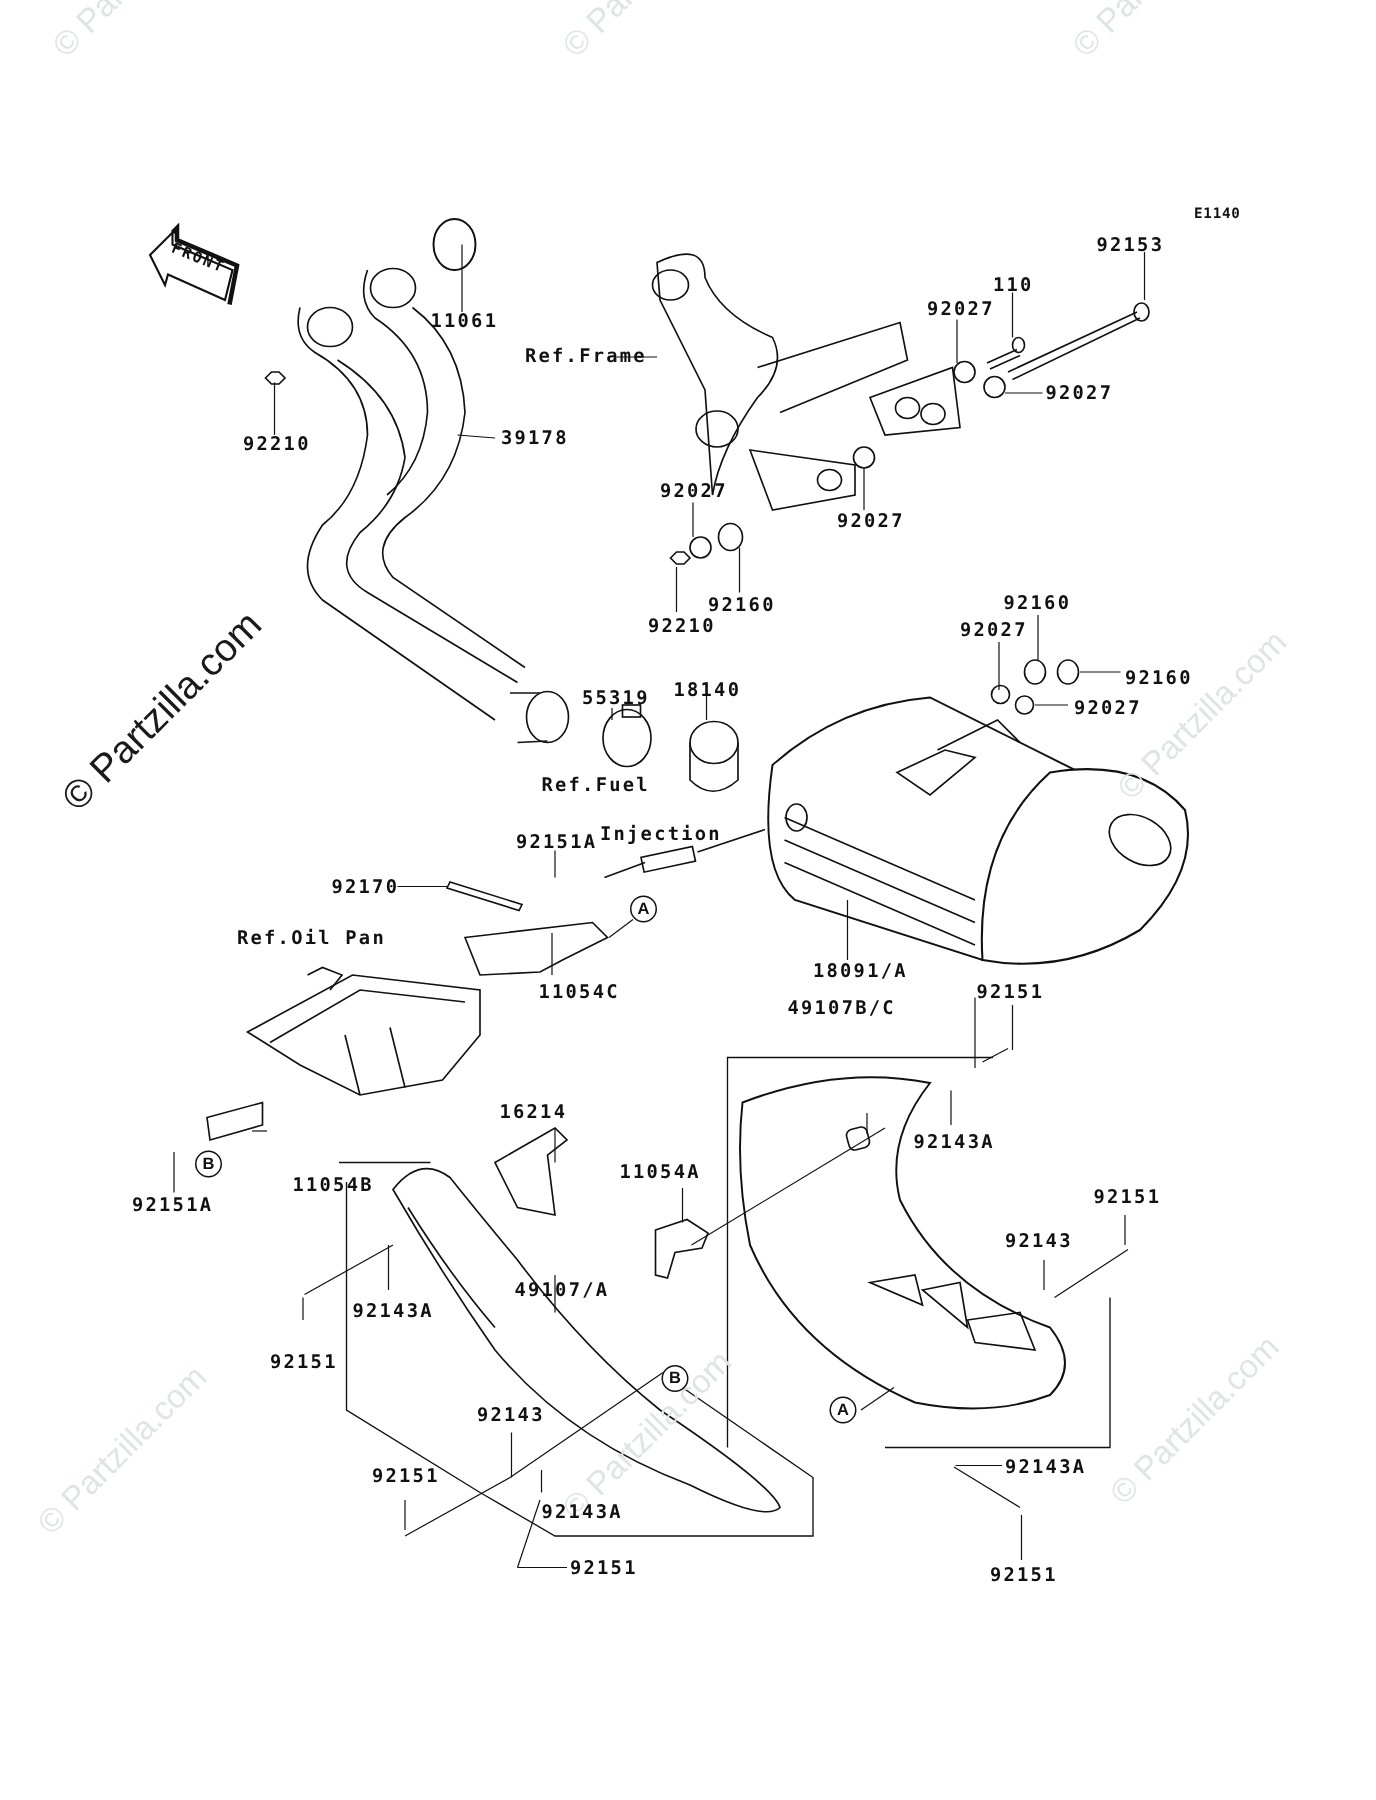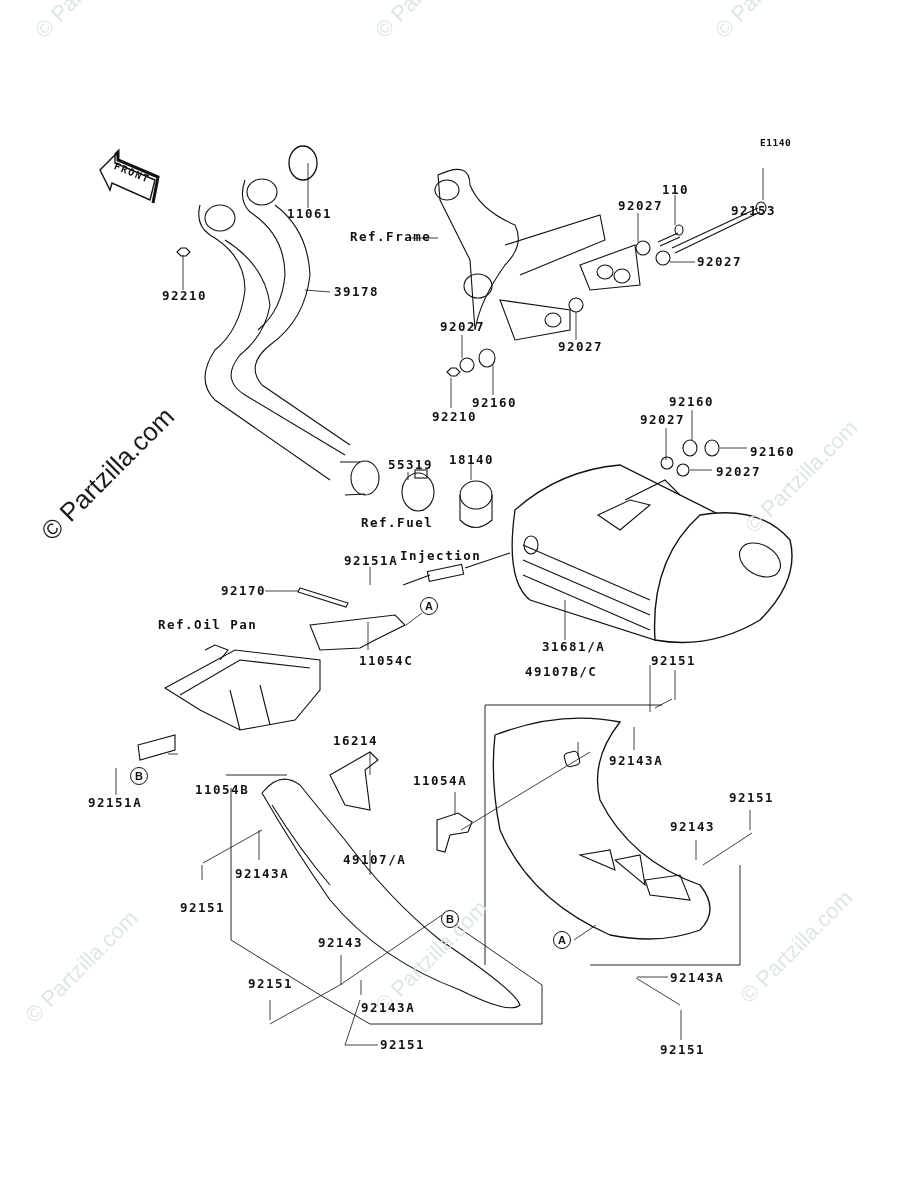--- a/index.html
+++ b/index.html
@@ -2,21 +2,21 @@
 <html><head>
 <meta charset="utf-8">
 <style>
   html, body { margin:0; padding:0; background:#ffffff; }
   body { width:917px; height:1200px; position:relative; overflow:hidden;
          font-family:"DejaVu Sans Mono", monospace; color:#111; }
   #stage { position:absolute; left:0; top:0; width:917px; height:1200px; }
   svg#art { position:absolute; left:0; top:0; }
   .lbl { position:absolute; font-family:"DejaVu Sans Mono", monospace; font-size:12.5px;
          font-weight:bold; letter-spacing:1.5px; color:#111; white-space:nowrap; line-height:1; }
-  .lbl.small { font-size:9.5px; letter-spacing:0.5px; }
+  .lbl.small { font-size:9.5px; letter-spacing:0.5px;margin-left:36px; }
   .wm { position:absolute; font-family:"Liberation Sans", sans-serif; color:#dde6e2;
         font-size:22px; white-space:nowrap; transform-origin:left top; }
   .wm.dark { color:#1a1a1a; font-size:26px; }
   .circ { position:absolute; width:16px; height:16px; border:1.3px solid #111; border-radius:50%;
           font-family:"Liberation Sans", sans-serif; font-size:11px; font-weight:bold;
           display:flex; align-items:center; justify-content:center; background:#fff; }
 </style>
 </head>
 <body>
 
@@ -206,38 +206,38 @@
 <div class="lbl" style="left:158px;top:619px;">Ref.Oil Pan</div>
 
 <div class="circ" style="left:420px;top:597px;">A</div>
 <div class="circ" style="left:130px;top:767px;">B</div>
 <div class="circ" style="left:441px;top:910px;">B</div>
 <div class="circ" style="left:553px;top:931px;">A</div>
 
 <div class="lbl" style="left:287px;top:208px;">11061</div>
 <div class="lbl" style="left:162px;top:290px;">92210</div>
 <div class="lbl" style="left:334px;top:286px;">39178</div>
-<div class="lbl" style="left:731px;top:157px;margin-top:48px;">92153</div>
+<div class="lbl" style="left:731px;top:157px;">92153</div>
 <div class="lbl" style="left:662px;top:184px;">110</div>
 <div class="lbl" style="left:618px;top:200px;">92027</div>
 <div class="lbl" style="left:697px;top:256px;">92027</div>
 <div class="lbl" style="left:440px;top:321px;">92027</div>
 <div class="lbl" style="left:558px;top:341px;">92027</div>
 <div class="lbl" style="left:472px;top:397px;">92160</div>
 <div class="lbl" style="left:432px;top:411px;">92210</div>
 <div class="lbl" style="left:669px;top:396px;">92160</div>
 <div class="lbl" style="left:640px;top:414px;">92027</div>
 <div class="lbl" style="left:750px;top:446px;">92160</div>
 <div class="lbl" style="left:716px;top:466px;">92027</div>
 <div class="lbl" style="left:388px;top:459px;">55319</div>
 <div class="lbl" style="left:449px;top:454px;">18140</div>
 <div class="lbl" style="left:344px;top:555px;">92151A</div>
 <div class="lbl" style="left:221px;top:585px;">92170</div>
 <div class="lbl" style="left:359px;top:655px;">11054C</div>
-<div class="lbl" style="left:542px;top:641px;">31681/A</div>
+<div class="lbl" style="left:542px;top:641px;">18091/A</div>
 <div class="lbl" style="left:651px;top:655px;">92151</div>
 <div class="lbl" style="left:525px;top:666px;">49107B/C</div>
 <div class="lbl" style="left:609px;top:755px;">92143A</div>
 <div class="lbl" style="left:195px;top:784px;">11054B</div>
 <div class="lbl" style="left:88px;top:797px;">92151A</div>
 <div class="lbl" style="left:333px;top:735px;">16214</div>
 <div class="lbl" style="left:413px;top:775px;">11054A</div>
 <div class="lbl" style="left:729px;top:792px;">92151</div>
 <div class="lbl" style="left:670px;top:821px;">92143</div>
 <div class="lbl" style="left:180px;top:902px;">92151</div>

